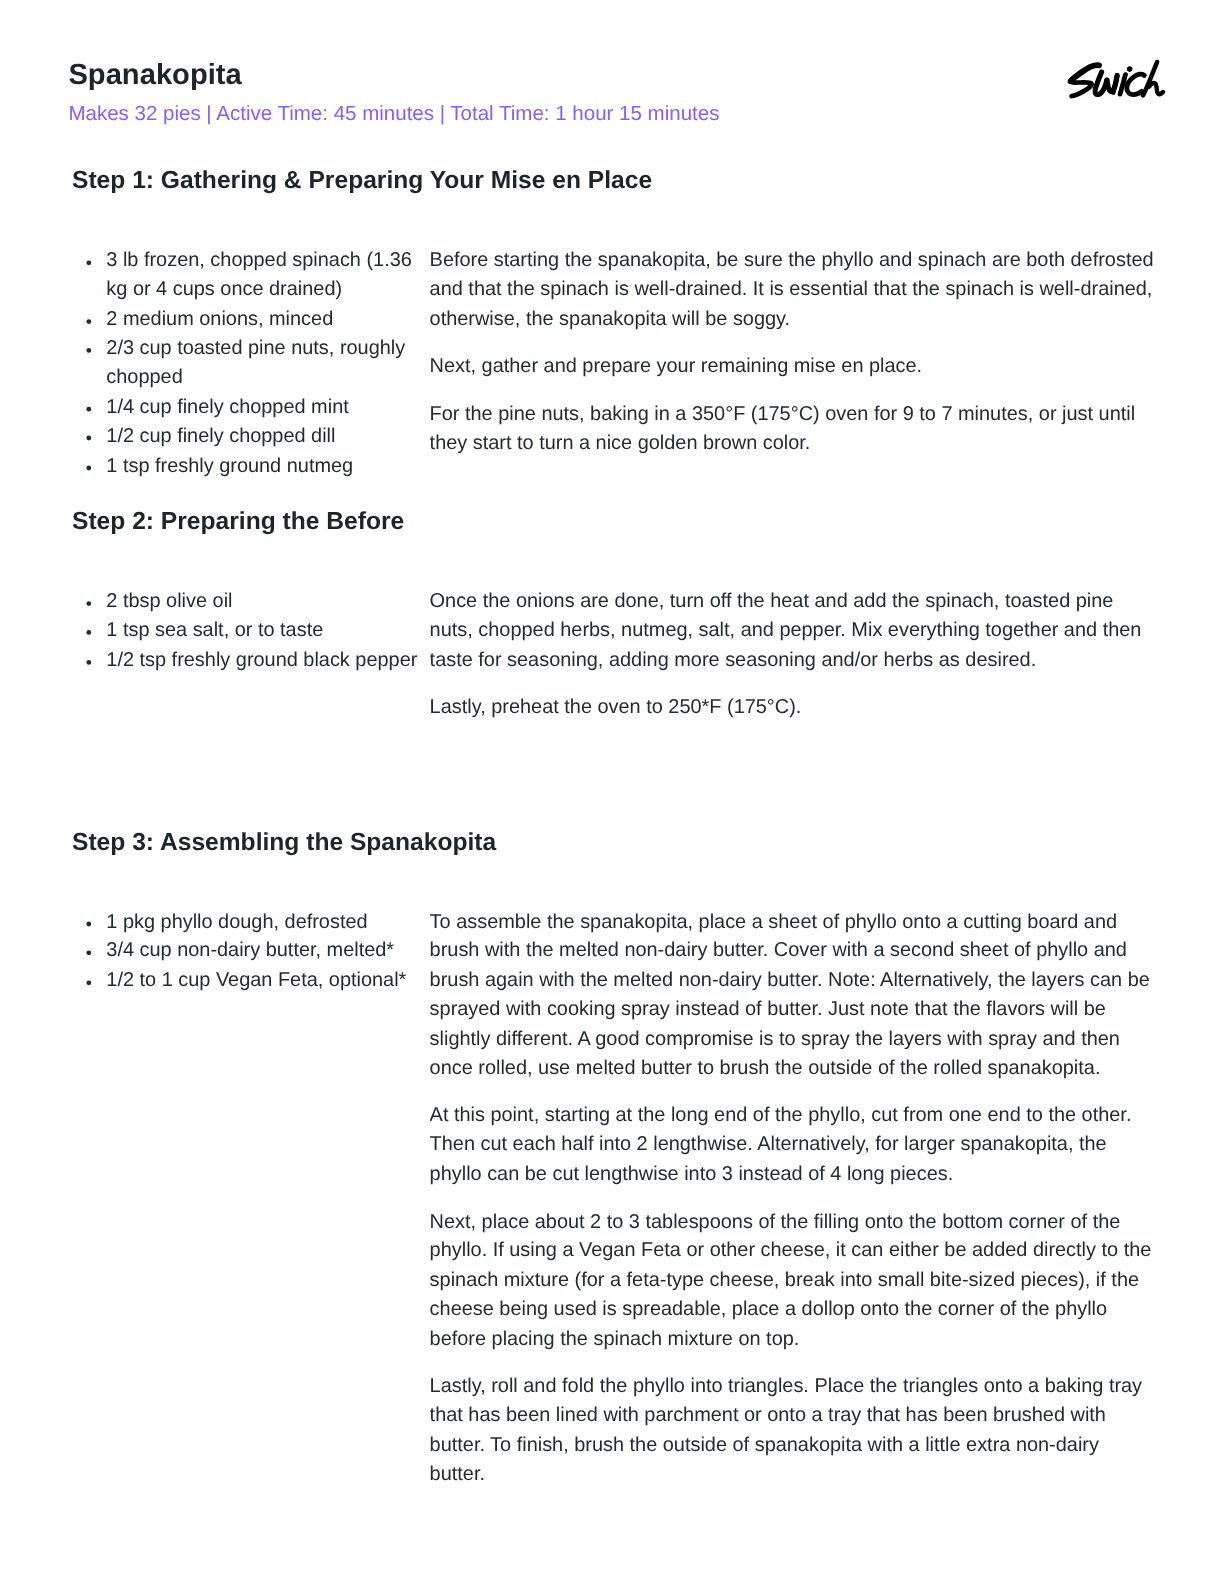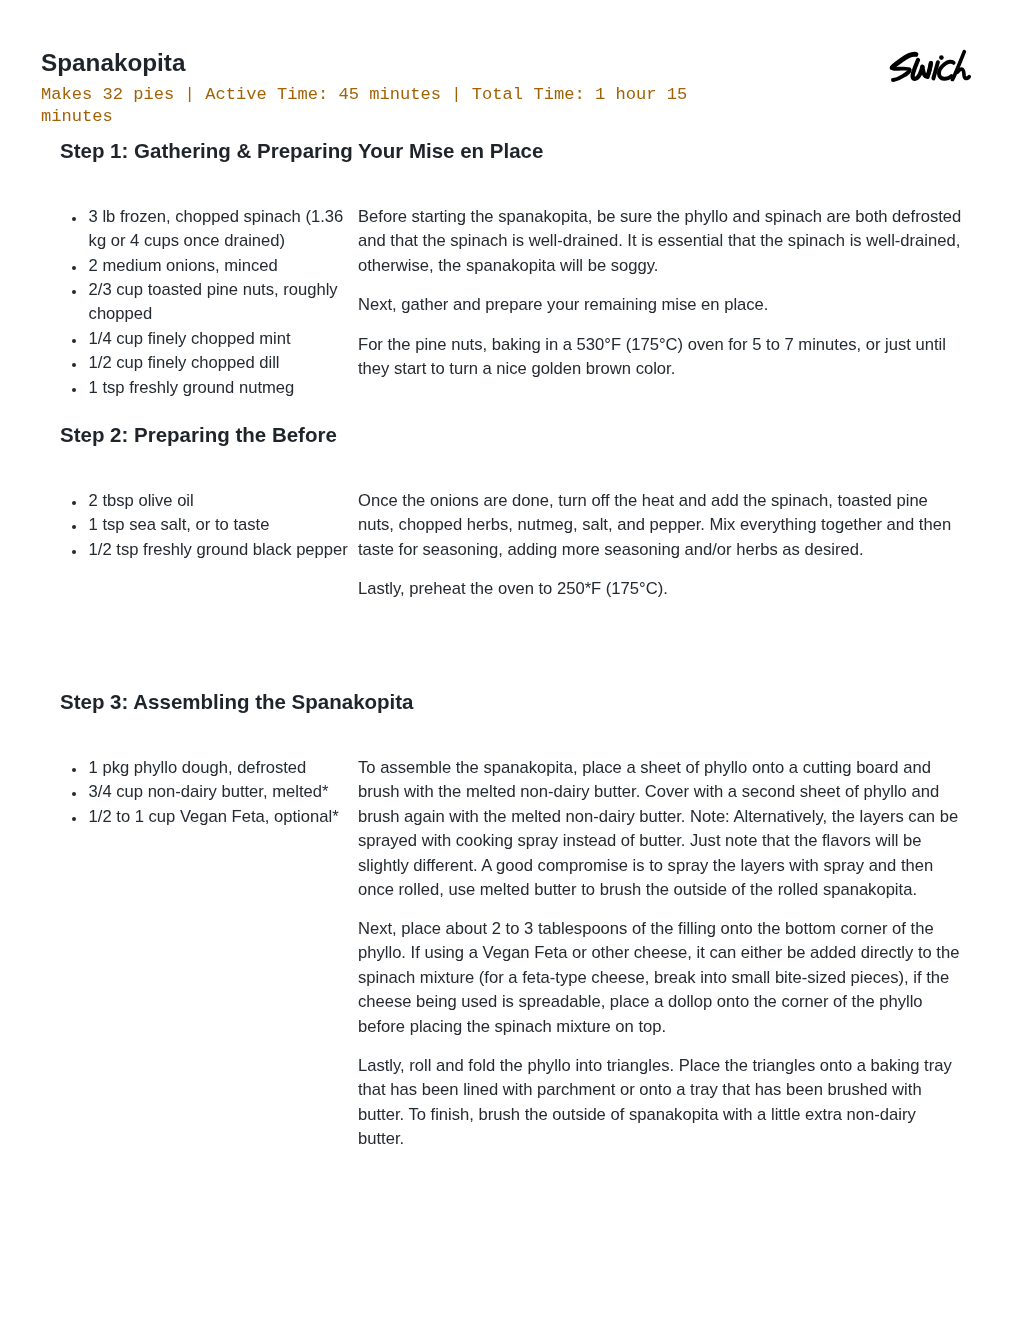--- a/index.html
+++ b/index.html
@@ -7,23 +7,23 @@
   body {
     width:1020px; height:1320px;
     font-family:"Liberation Sans", sans-serif;
     color:#242a31;
     -webkit-font-smoothing:antialiased;
   }
   .page { position:relative; width:1020px; height:1320px; overflow:hidden; background:#fff; }
   .header, .section, .title, .meta, .step-head, .left-col, .right-col,
   ul.ingredients li.ingredient, p.body { will-change:transform; }
 
-  .header { position:absolute; left:41px; top:48.7px; width:700px; }
+  .header { position:absolute; left:57px; top:48.7px; width:700px; }
   .title { font-size:24.3px; font-weight:bold; margin:0; line-height:28px; color:#1e242a; }
-  .meta  { font-size:17.1px; font-weight:400; margin:6.7px 0 0 0; line-height:22px; color:#a16207;font-family:Liberation Mono, monospace; }
+  .meta  { font-size:17.1px; font-weight:400; margin:6.7px 0 0 0; line-height:22px; color:#8b5cf6; }
 
   .logo { position:absolute; left:889.5px; top:50px; width:80px; height:32px; }
   .logo svg { display:block; width:80px; height:32px; overflow:visible; }
 
   .section { position:absolute; left:48.2px; width:924px; }
   .step-head { font-size:20.5px; font-weight:bold; margin:12px; line-height:22px; color:#1e242a; }
 
   .cols { position:absolute; left:0; width:924px; }
   .left-col { position:absolute; left:0px; top:0px; width:310px; }
   .right-col { position:absolute; left:310px; top:0px; width:605px; }
@@ -86,21 +86,21 @@
           <li class="ingredient"><span class="bullet"></span><span class="ingredient-text">3 lb frozen, chopped spinach (1.36 kg or 4 cups once drained)</span></li>
           <li class="ingredient"><span class="bullet"></span><span class="ingredient-text">2 medium onions, minced</span></li>
           <li class="ingredient"><span class="bullet"></span><span class="ingredient-text">2/3 cup toasted pine nuts, roughly chopped</span></li>
           <li class="ingredient"><span class="bullet"></span><span class="ingredient-text">1/4 cup finely chopped mint</span></li>
           <li class="ingredient"><span class="bullet"></span><span class="ingredient-text">1/2 cup finely chopped dill</span></li>
           <li class="ingredient"><span class="bullet"></span><span class="ingredient-text">1 tsp freshly ground nutmeg</span></li>
         </ul>
         <div class="right-col">
           <p class="body">Before starting the spanakopita, be sure the phyllo and spinach are both defrosted and that the spinach is well-drained. It is essential that the spinach is well-drained, otherwise, the spanakopita will be soggy.</p>
           <p class="body">Next, gather and prepare your remaining mise en place.</p>
-          <p class="body">For the pine nuts, baking in a 530°F (175°C) oven for 5 to 7 minutes, or just until they start to turn a nice golden brown color.</p>
+          <p class="body">For the pine nuts, baking in a 350°F (175°C) oven for 9 to 7 minutes, or just until they start to turn a nice golden brown color.</p>
         </div>
       </div>
     </section>
     <section class="section" style="top:412.1px">
       <h2 class="step-head">Step 2: Preparing the Before</h2>
       <div class="cols" style="top:76.5px">
         <ul class="ingredients left-col">
           <li class="ingredient"><span class="bullet"></span><span class="ingredient-text">2 tbsp olive oil</span></li>
           <li class="ingredient"><span class="bullet"></span><span class="ingredient-text">1 tsp sea salt, or to taste</span></li>
           <li class="ingredient"><span class="bullet"></span><span class="ingredient-text">1/2 tsp freshly ground black pepper</span></li>
@@ -114,19 +114,20 @@
     <section class="section" style="top:678.9px">
       <h2 class="step-head">Step 3: Assembling the Spanakopita</h2>
       <div class="cols" style="top:76.5px">
         <ul class="ingredients left-col">
           <li class="ingredient"><span class="bullet"></span><span class="ingredient-text">1 pkg phyllo dough, defrosted</span></li>
           <li class="ingredient"><span class="bullet"></span><span class="ingredient-text">3/4 cup non-dairy butter, melted*</span></li>
           <li class="ingredient"><span class="bullet"></span><span class="ingredient-text">1/2 to 1 cup Vegan Feta, optional*</span></li>
         </ul>
         <div class="right-col">
           <p class="body">To assemble the spanakopita, place a sheet of phyllo onto a cutting board and brush with the melted non-dairy butter. Cover with a second sheet of phyllo and brush again with the melted non-dairy butter. Note: Alternatively, the layers can be sprayed with cooking spray instead of butter. Just note that the flavors will be slightly different. A good compromise is to spray the layers with spray and then once rolled, use melted butter to brush the outside of the rolled spanakopita.</p>
+          <p class="body">At this point, starting at the long end of the phyllo, cut from one end to the other. Then cut each half into 2 lengthwise. Alternatively, for larger spanakopita, the phyllo can be cut lengthwise into 3 instead of 4 long pieces.</p>
           <p class="body">Next, place about 2 to 3 tablespoons of the filling onto the bottom corner of the phyllo. If using a Vegan Feta or other cheese, it can either be added directly to the spinach mixture (for a feta-type cheese, break into small bite-sized pieces), if the cheese being used is spreadable, place a dollop onto the corner of the phyllo before placing the spinach mixture on top.</p>
           <p class="body">Lastly, roll and fold the phyllo into triangles. Place the triangles onto a baking tray that has been lined with parchment or onto a tray that has been brushed with butter. To finish, brush the outside of spanakopita with a little extra non-dairy butter.</p>
         </div>
       </div>
     </section>
 
 </div>
 
 </body></html>

